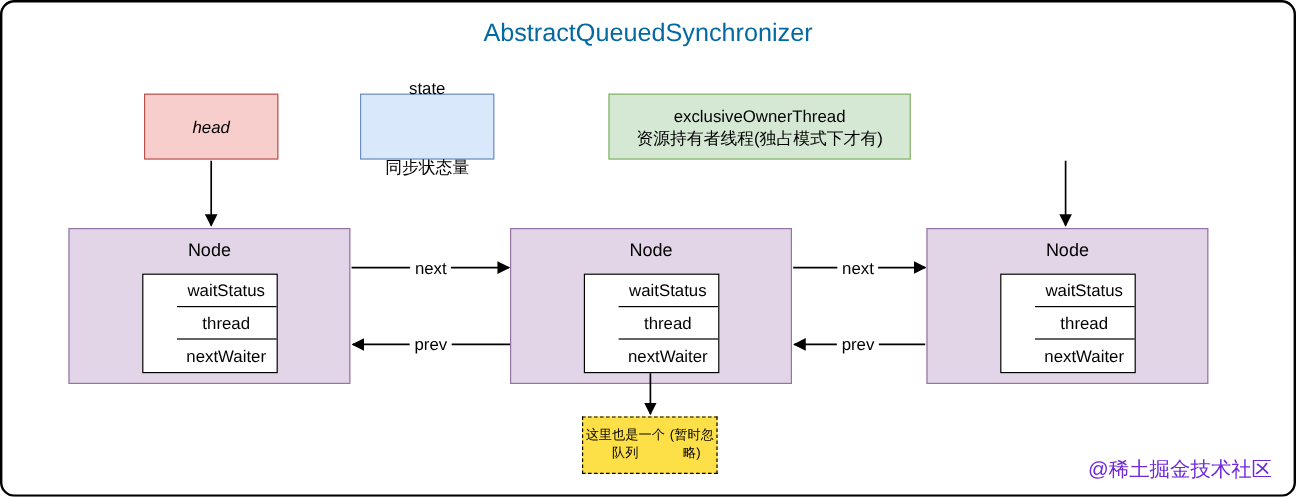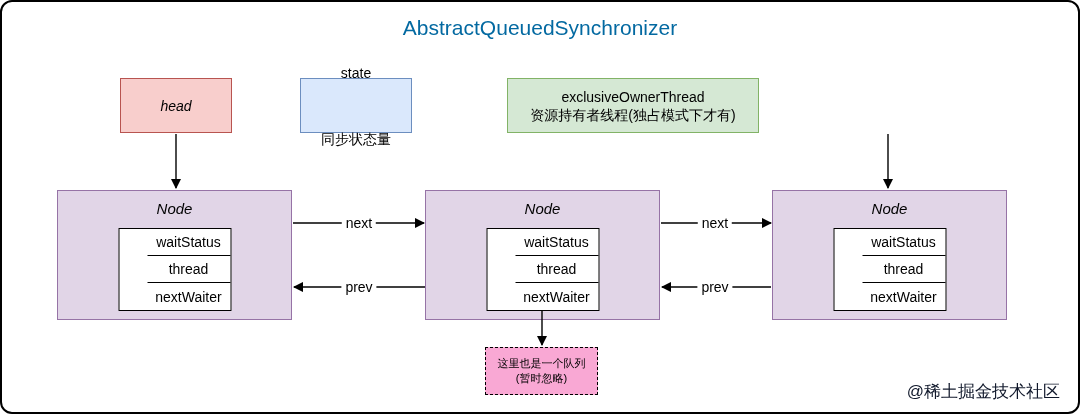--- a/index.html
+++ b/index.html
@@ -53,21 +53,20 @@
     background: #e1d5e7;
     border: 1px solid #9673a6;
   }
   .node.n1 { left: 55px; }
   .node.n2 { left: 423px; }
   .node.n3 { left: 770px; }
   .node-title {
     text-align: center;
     font-size: 15px;
     margin-top: 9px;
-    font-style: italic;
   }
   .node-table {
     position: absolute;
     left: 50%;
     top: 37px;
     transform: translateX(-50%);
     width: 113px;
     border: 1px solid #000000;
     background: #ffffff;
   }
@@ -96,36 +95,35 @@
     padding: 0 4px;
     font-size: 14px;
     line-height: 16px;
   }
   .note {
     position: absolute;
     left: 483px;
     top: 345px;
     width: 113px;
     height: 48px;
-    background: #f9a8d4;
+    background: #fde047;
     border: 1px dashed #000000;
     display: flex;
-    flex-direction: column;
     align-items: center;
     justify-content: center;
     text-align: center;
     font-size: 11px;
     line-height: 15px;
   }
   .watermark {
     position: absolute;
     right: 18px;
     top: 378px;
     font-size: 17px;
-    color: #0f172a;
+    color: #6d28d9;
   }
 </style>
 </head>
 <body>
 
 <div class="canvas">
 
   <div class="title">AbstractQueuedSynchronizer</div>
 
   <div class="pbox head">

